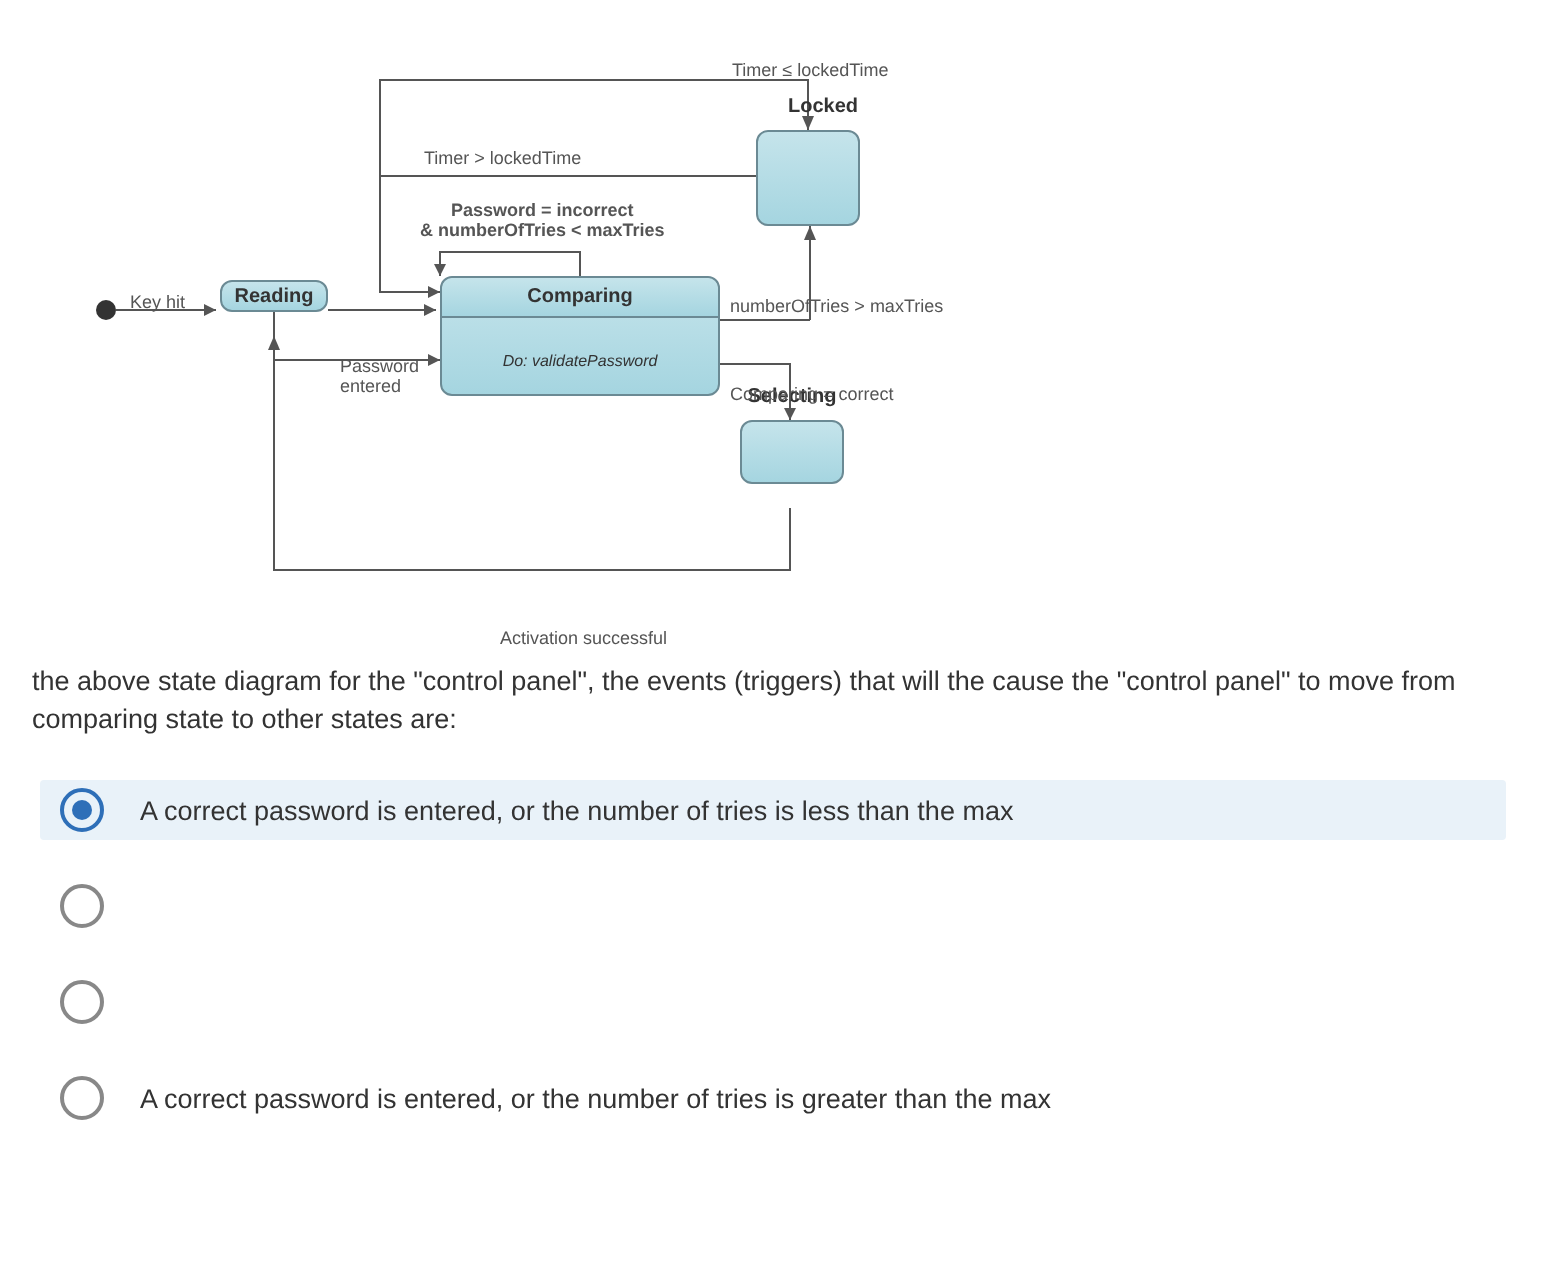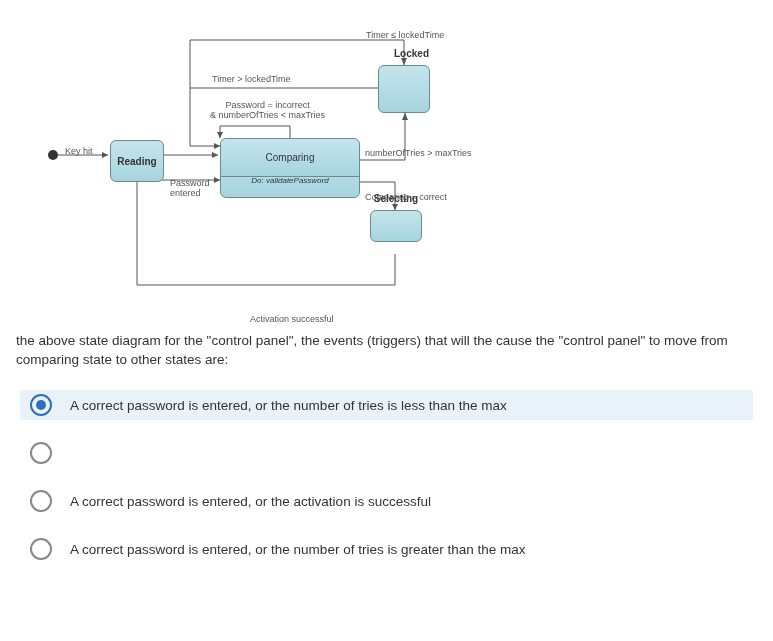--- a/index.html
+++ b/index.html
@@ -14,36 +14,36 @@
       border-radius: 6px;
       font-size: 10px;
       font-weight: bold;
       text-align: center;
       display: flex;
       align-items: center;
       justify-content: center;
       color: #333;
     }
     
-    .state-reading { top: 130px; left: 70px; width: 54px; height: 42px; }
+    .state-reading { top: 130px; left: 70px; width: 54px; height: 16px; }
     .state-comparing-outer { top: 128px; left: 180px; width: 140px; height: 60px; }
-    .state-comparing-header { position: absolute; top: 0; left: 0; right: 0; height: 38px; border-bottom: 1px solid #6b8a94; background: linear-gradient(180deg,#c5e4eb,#a5d5e0); display:flex; align-items:center; justify-content:center; border-radius: 6px 6px 0 0; font-size: 10px; font-weight: normal;}
+    .state-comparing-header { position: absolute; top: 0; left: 0; right: 0; height: 20px; border-bottom: 1px solid #6b8a94; background: linear-gradient(180deg,#c5e4eb,#a5d5e0); display:flex; align-items:center; justify-content:center; border-radius: 6px 6px 0 0; font-size: 10px; font-weight: bold;}
     .state-comparing-body { position: absolute; top: 24px; left: 0; right: 0; bottom: 0; font-size: 8px; text-align: center; display:flex; align-items:center; justify-content:center; font-weight: normal; font-style: italic; }
     .state-locked { top: 55px; left: 338px; width: 52px; height: 48px; }
     .state-locked-label { position: absolute; top: -18px; left: 0; right: 0; font-size: 10px; font-weight: bold; text-align: right;}
     .state-selecting { top: 200px; left: 330px; width: 52px; height: 32px; }
     .state-selecting-label { position: absolute; top: -18px; left: 0; right: 0; font-size: 10px; font-weight: bold; text-align: center;}
     
     .initial-dot { position: absolute; top: 140px; left: 8px; width: 10px; height: 10px; background: #333; border-radius: 50%; }
     
     .label { position: absolute; font-size: 9px; color: #555; white-space: nowrap; }
     .l-keyhit { top: 136px; left: 25px; }
     .l-timer-gt { top: 64px; left: 172px; }
     .l-timer-lt { top: 20px; left: 326px; }
-    .l-pass-incorrect { top: 90px; left: 170px; line-height: 10px; text-align:center; }
+    .l-pass-incorrect { top: 90px; left: 170px; line-height: 10px; text-align:center;font-weight:bold; }
     .l-num-gt { top: 138px; left: 325px; }
     .l-pass-entered { top: 168px; left: 130px; line-height: 10px; }
     .l-pass-correct { top: 182px; left: 325px; }
     .l-activation { top: 264px; left: 210px; margin-top: 40px; }
     
     svg.lines { position:absolute; top:0; left:0; width:520px; height:290px; }
     svg.lines line, svg.lines polyline { stroke: #555; stroke-width: 1; fill: none; }
     svg.lines polygon { fill: #555; }
 
     .question { position: absolute; top: 332px; left: 0; right: 12px; font-size: 13.5px; color: #333; padding-left: 16px; line-height: 1.4; }
@@ -126,21 +126,20 @@
   </div>
   <div class="option">
     <span class="radio">
         <span class="radio-inner"></span>
       </span>
   </div>
   <div class="option">
     <span class="radio">
         <span class="radio-inner"></span>
       </span>
-    <span>A correct password is entered, or the activation is successful</span>
   </div>
   <div class="option">
     <span class="radio">
         <span class="radio-inner"></span>
       </span>
     <span>A correct password is entered, or the number of tries is greater than the max</span>
   </div>
 </div>
 
 </body></html>

